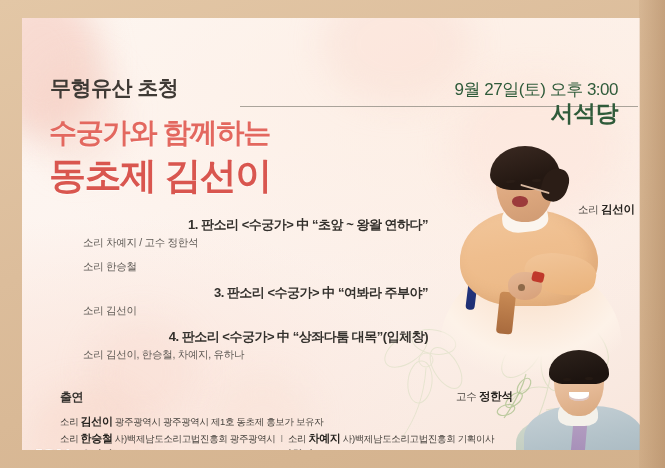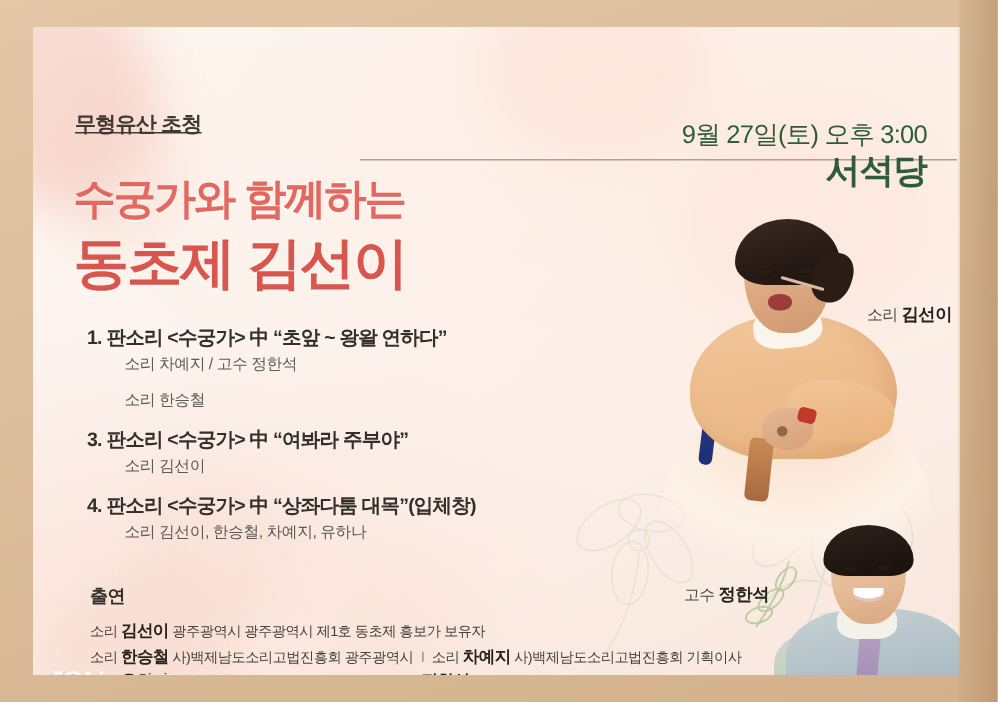--- a/index.html
+++ b/index.html
@@ -43,21 +43,21 @@
   .b6{ width:130px;height:120px; left:0px;   top:372px; background:rgba(246,206,190,.30); }
   .b7{ width:100px;height:90px;  left:190px; top:356px; background:rgba(248,218,205,.28); }
 
   
   .flower-art{ position:absolute; right:-6px; bottom:-10px; opacity:.55; pointer-events:none;}
   .flower-art2{ position:absolute; right:150px; bottom:4px; opacity:.5; pointer-events:none;}
 
   
   .kicker {
     position:absolute; left:28px; top:56px;
-    font-size:14px; font-weight:bold; color:#3f3a35; letter-spacing:-0.5px;text-decoration:underline;
+    font-size:21px; font-weight:bold; color:#3f3a35; letter-spacing:-0.5px;
   }
   .rule {
     position:absolute; left:218px; top:88px; width:398px; height:1px;
     background:#8e8a80; opacity:.75;
   }
   .datetime{
     position:absolute; right:22px; top:60px;
     font-size:17px; font-weight:normal; color:#2f5b3a; letter-spacing:-0.5px;
   }
   .venue{
@@ -76,20 +76,21 @@
     font-size:37px; font-weight:bold; color:#d9564f; letter-spacing:-1.5px;
     text-shadow: 0 1px 0 rgba(255,255,255,.5);
   }
 
   
   .program { position:absolute; left:36px; top:198px; width:370px; }
   .prog-item { margin-bottom:10px; }
   .prog-line{
     font-size:13px; font-weight:bold; color:#33302c; letter-spacing:-0.5px;
     white-space:nowrap;
+    text-align:right;
   }
   .prog-sub{
     font-size:10.5px; color:#5d5954; letter-spacing:-0.3px;
     margin-top:2px; margin-left:25px; white-space:nowrap;
   }
 
   
   .cast { position:absolute; left:38px; top:371px; width:530px; }
   .cast-head{
     font-size:12px; font-weight:bold; color:#33302c; margin-bottom:7px;

